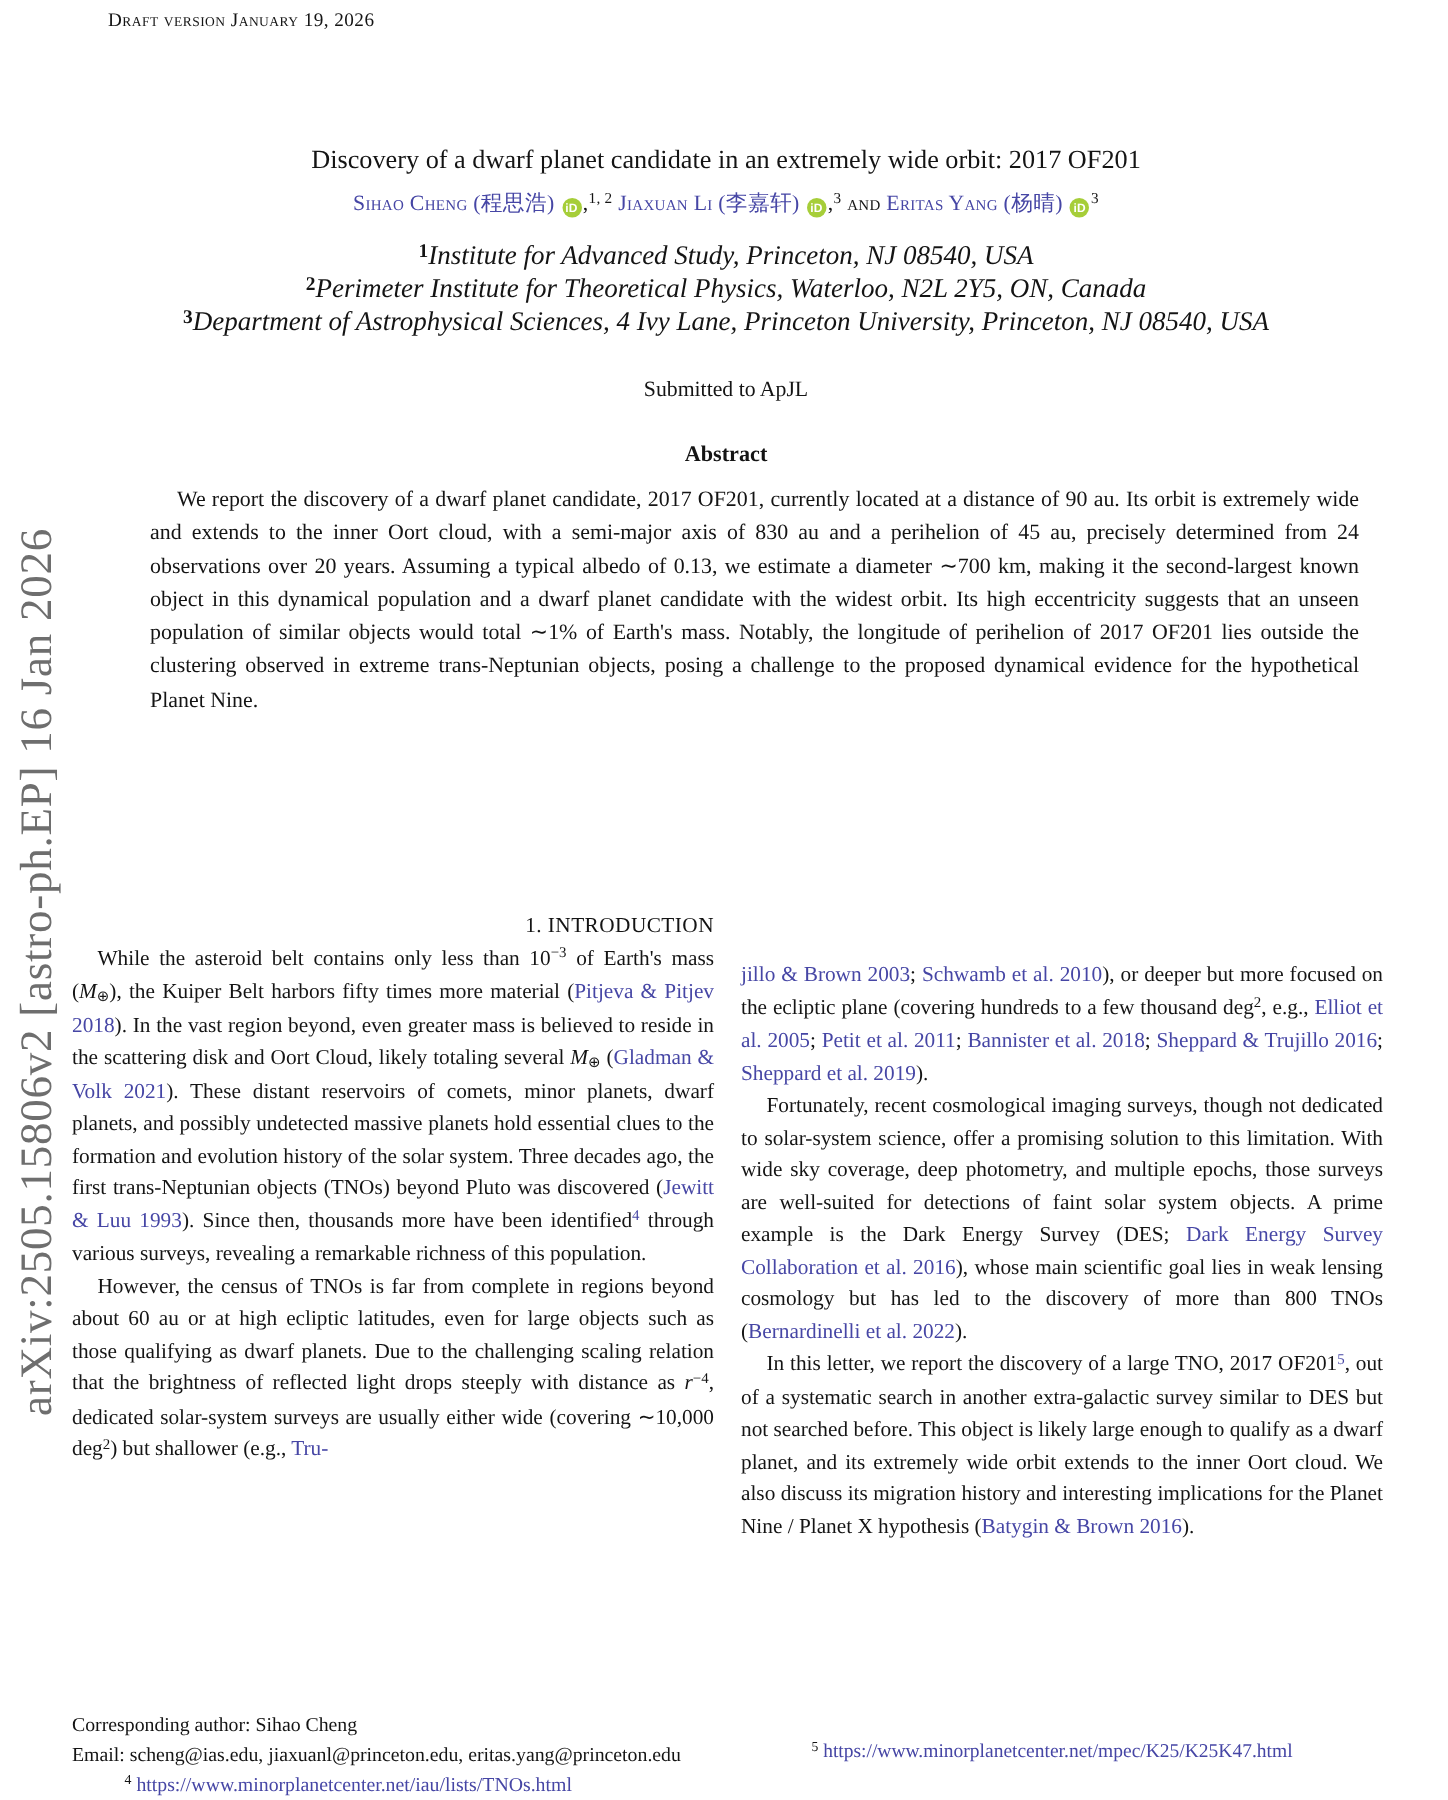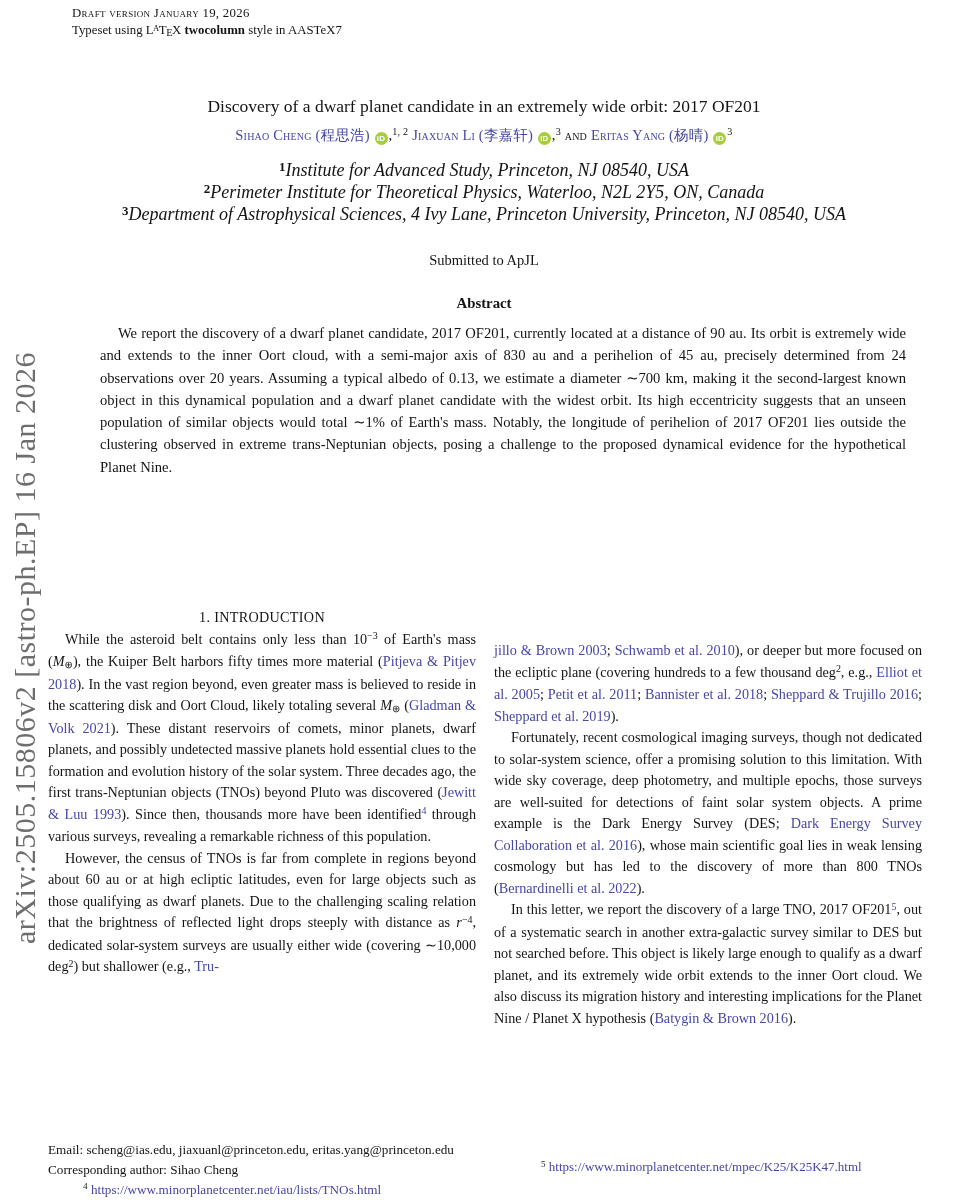--- a/index.html
+++ b/index.html
@@ -34,21 +34,21 @@
     font-weight:bold;font-size:14.8px;}
   .abstract{position:absolute;top:322px;left:100px;width:806px;
     font-size:14.6px;line-height:22.3px;text-align:justify;text-indent:18px;}
   .keywords{position:absolute;top:546px;left:120px;width:726px;
     font-size:14.2px;line-height:22px;padding-left:84px;text-indent:-84px;}
   .keywords .kw-label{font-style:italic;color:var(--ink);}
   .keywords .kw-text{color:var(--link-blue);}
   .body-cols{position:absolute;top:607px;left:48px;width:874px;display:flex;gap:18px;}
   .col{width:428px;font-size:14.2px;line-height:21.5px;text-align:justify;}
   .col-right{padding-top:33px;}
-  .sec-head{text-align:center;text-indent:0;margin:0 0 11px 0;letter-spacing:0.3px;}
+  .sec-head{text-align:right;text-indent:0;margin:0 0 11px 0;letter-spacing:0.3px;}
   .col p{margin:0;}
   .col p.ind{text-indent:17px;}
   .col p.noind{text-indent:0;}
   .footer-left{position:absolute;top:1140px;left:48px;width:490px;
     font-size:13.2px;line-height:19.8px;}
   .footer-left .fn{padding-left:8px;margin-left:27px;}
   .fn5{position:absolute;top:1157px;left:541px;width:424px;font-size:13px;line-height:19px;}
   
   .seg-l{color:var(--link-blue);}
   .seg-sup{font-size:0.7em;position:relative;top:-0.45em;}
@@ -65,21 +65,20 @@
 </style>
 </head>
 <body>
 
 <div class="page">
 
   <div class="arxiv-strip">arXiv:2505.15806v2  [astro-ph.EP]  16 Jan 2026</div>
 
   <div class="header">
     <div class="line1">Draft version January 19, 2026</div>
-    <div class="line2"><span>Typeset using L</span><span class="seg-lxa">A</span><span>T</span><span class="seg-lxe">E</span><span>X </span><span class="seg-b">twocolumn</span><span> style in AASTeX7</span></div>
   </div>
 
   <div class="title">Discovery of a dwarf planet candidate in an extremely wide orbit: 2017 OF201</div>
 
   <div class="authors"><span class="seg-name">Sihao Cheng (程思浩) </span><span class="orcid-icon">iD</span><span>,</span><span class="seg-sup">1, 2</span><span> </span><span class="seg-name">Jiaxuan Li (李嘉轩) </span><span class="orcid-icon">iD</span><span>,</span><span class="seg-sup">3</span><span> and </span><span class="seg-name">Eritas Yang (杨晴) </span><span class="orcid-icon">iD</span><span class="seg-sup">3</span></div>
 
   <div class="affils">
     <div><span class="num">1</span><span>Institute for Advanced Study, Princeton, NJ 08540, USA</span></div>
     <div><span class="num">2</span><span>Perimeter Institute for Theoretical Physics, Waterloo, N2L 2Y5, ON, Canada</span></div>
     <div><span class="num">3</span><span>Department of Astrophysical Sciences, 4 Ivy Lane, Princeton University, Princeton, NJ 08540, USA</span></div>
@@ -99,20 +98,20 @@
       <p class="ind"><span>However, the census of TNOs is far from complete in regions beyond about 60 au or at high ecliptic latitudes, even for large objects such as those qualifying as dwarf planets. Due to the challenging scaling relation that the brightness of reflected light drops steeply with distance as </span><span class="seg-i">r</span><span class="seg-sup">−4</span><span>, dedicated solar-system surveys are usually either wide (covering ∼10,000 deg</span><span class="seg-sup">2</span><span>) but shallower (e.g., </span><span class="seg-l">Tru-</span></p>
     </div>
     <div class="col col-right">
       <p class="noind"><span class="seg-l">jillo &amp; Brown 2003</span><span>; </span><span class="seg-l">Schwamb et al. 2010</span><span>), or deeper but more focused on the ecliptic plane (covering hundreds to a few thousand deg</span><span class="seg-sup">2</span><span>, e.g., </span><span class="seg-l">Elliot et al. 2005</span><span>; </span><span class="seg-l">Petit et al. 2011</span><span>; </span><span class="seg-l">Bannister et al. 2018</span><span>; </span><span class="seg-l">Sheppard &amp; Trujillo 2016</span><span>; </span><span class="seg-l">Sheppard et al. 2019</span><span>).</span></p>
       <p class="ind"><span>Fortunately, recent cosmological imaging surveys, though not dedicated to solar-system science, offer a promising solution to this limitation. With wide sky coverage, deep photometry, and multiple epochs, those surveys are well-suited for detections of faint solar system objects. A prime example is the Dark Energy Survey (DES; </span><span class="seg-l">Dark Energy Survey Collaboration et al. 2016</span><span>), whose main scientific goal lies in weak lensing cosmology but has led to the discovery of more than 800 TNOs (</span><span class="seg-l">Bernardinelli et al. 2022</span><span>).</span></p>
       <p class="ind"><span>In this letter, we report the discovery of a large TNO, 2017 OF201</span><span class="seg-sup seg-l">5</span><span>, out of a systematic search in another extra-galactic survey similar to DES but not searched before. This object is likely large enough to qualify as a dwarf planet, and its extremely wide orbit extends to the inner Oort cloud. We also discuss its migration history and interesting implications for the Planet Nine / Planet X hypothesis (</span><span class="seg-l">Batygin &amp; Brown 2016</span><span>).</span></p>
     </div>
   </div>
 
   <div class="footer-left">
+    <div>Corresponding author: Sihao Cheng</div>
     <div>Email: scheng@ias.edu, jiaxuanl@princeton.edu, eritas.yang@princeton.edu</div>
-    <div>Corresponding author: Sihao Cheng</div>
     <div class="fn"><span class="seg-sup">4</span><span> </span><span class="seg-l">https://www.minorplanetcenter.net/iau/lists/TNOs.html</span></div>
   </div>
 
   <div class="fn5"><span class="seg-sup">5</span><span> </span><span class="seg-l">https://www.minorplanetcenter.net/mpec/K25/K25K47.html</span></div>
 
 </div>
 
 </body></html>

